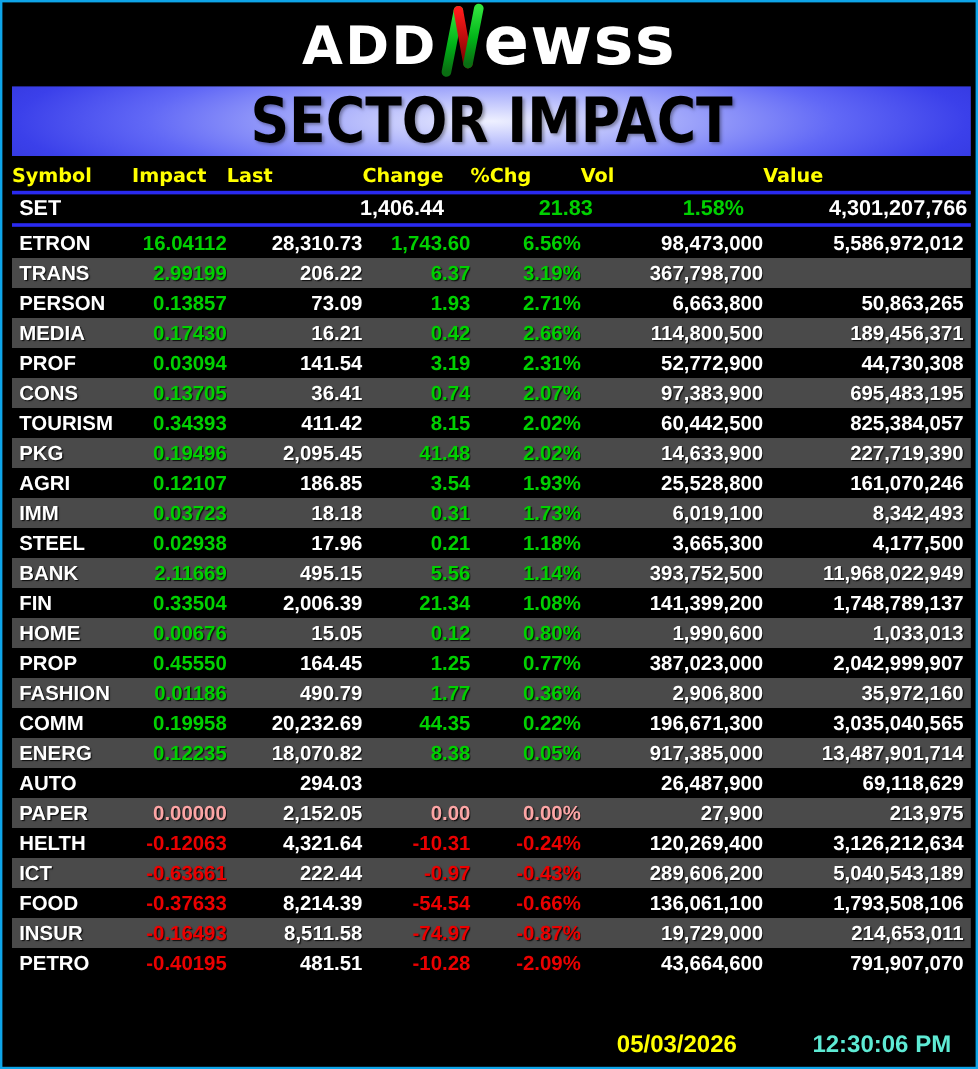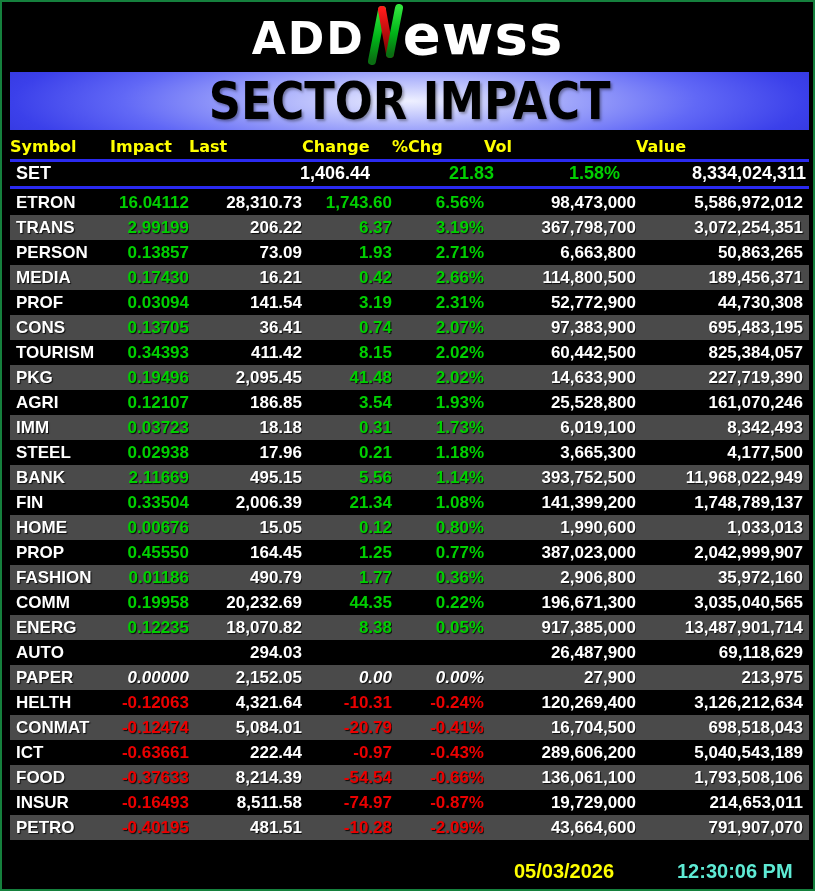--- a/index.html
+++ b/index.html
@@ -1,17 +1,17 @@
 <!DOCTYPE html>
 <html><head>
 <meta charset="utf-8">
 <style>
   html,body{margin:0;padding:0;background:#000;}
   #canvas{position:relative;width:815px;height:891px;box-sizing:border-box;
-          background:#000;border:2px solid #15803d;overflow:hidden;
+          background:#000;border:2px solid #0ea5e9;overflow:hidden;
           font-family:"Liberation Sans",sans-serif;}
 
   
   .logo{position:absolute;top:0;left:0;width:100%;height:66px;text-align:center;
         white-space:nowrap;line-height:66px;}
   .logo-add{font-family:"DejaVu Sans",sans-serif;font-weight:bold;color:#fff;
             font-size:44px;letter-spacing:2px;vertical-align:baseline;}
   .logo-n-svg{vertical-align:-12px;margin:0 -4px 0 -2px;}
   .logo-ewss{font-family:"DejaVu Sans",sans-serif;font-weight:bold;color:#fff;
              font-size:56px;letter-spacing:1px;vertical-align:baseline;}
@@ -42,21 +42,21 @@
        text-shadow:1px 1px 1px rgba(0,0,0,.85);}
   .rows .row:nth-child(even){background:#4a4a4a;}
   .row.set{height:25px;font-size:18px;gap:34px;}
   .cell{overflow:hidden;white-space:nowrap;}
   .sym{color:#fff;text-align:left;padding-left:6px;}
   .num{text-align:right;}
   .w{color:#fff;}
   .val{padding-right:6px;}
   .up   .num-c{color:#00d000;}
   .down .num-c{color:#ea0000;}
-  .flat .num-c{color:#ffffff;font-style:italic;}
+  .flat .num-c{color:#fca5a5;}
 
   
   .footer-item{position:absolute;top:856px;height:26px;line-height:26px;
                font-weight:bold;font-size:20px;white-space:nowrap;
                text-shadow:1px 1px 1px rgba(0,0,0,.8);}
   .line-id{left:135px;color:#22c55e;margin-top:41px;}
   .f-date{left:512px;color:#ffff00;}
   .f-time{left:675px;color:#5eead4;}
 </style>
 </head>
@@ -98,21 +98,21 @@
     </div>
   <div class="hline l1"></div>
 
   <div class="setrow-wrap">
       <div class="row grid up set">
         <div class="cell sym">SET</div>
         <div class="cell num num-c"></div>
         <div class="cell num w">1,406.44</div>
         <div class="cell num num-c">21.83</div>
         <div class="cell num num-c">1.58%</div>
-        <div class="cell num w">8,334,024,311</div>
+        <div class="cell num w">4,301,207,766</div>
         <div class="cell num w val">57,724,103,411</div>
       </div>
     </div>
   <div class="hline l2"></div>
 
   <div class="rows">
       <div class="row grid up">
         <div class="cell sym">ETRON</div>
         <div class="cell num num-c">16.04112</div>
         <div class="cell num w">28,310.73</div>
@@ -121,21 +121,20 @@
         <div class="cell num w">98,473,000</div>
         <div class="cell num w val">5,586,972,012</div>
       </div>
       <div class="row grid up">
         <div class="cell sym">TRANS</div>
         <div class="cell num num-c">2.99199</div>
         <div class="cell num w">206.22</div>
         <div class="cell num num-c">6.37</div>
         <div class="cell num num-c">3.19%</div>
         <div class="cell num w">367,798,700</div>
-        <div class="cell num w val">3,072,254,351</div>
       </div>
       <div class="row grid up">
         <div class="cell sym">PERSON</div>
         <div class="cell num num-c">0.13857</div>
         <div class="cell num w">73.09</div>
         <div class="cell num num-c">1.93</div>
         <div class="cell num num-c">2.71%</div>
         <div class="cell num w">6,663,800</div>
         <div class="cell num w val">50,863,265</div>
       </div>
@@ -295,29 +294,20 @@
       <div class="row grid down">
         <div class="cell sym">HELTH</div>
         <div class="cell num num-c">-0.12063</div>
         <div class="cell num w">4,321.64</div>
         <div class="cell num num-c">-10.31</div>
         <div class="cell num num-c">-0.24%</div>
         <div class="cell num w">120,269,400</div>
         <div class="cell num w val">3,126,212,634</div>
       </div>
       <div class="row grid down">
-        <div class="cell sym">CONMAT</div>
-        <div class="cell num num-c">-0.12474</div>
-        <div class="cell num w">5,084.01</div>
-        <div class="cell num num-c">-20.79</div>
-        <div class="cell num num-c">-0.41%</div>
-        <div class="cell num w">16,704,500</div>
-        <div class="cell num w val">698,518,043</div>
-      </div>
-      <div class="row grid down">
         <div class="cell sym">ICT</div>
         <div class="cell num num-c">-0.63661</div>
         <div class="cell num w">222.44</div>
         <div class="cell num num-c">-0.97</div>
         <div class="cell num num-c">-0.43%</div>
         <div class="cell num w">289,606,200</div>
         <div class="cell num w val">5,040,543,189</div>
       </div>
       <div class="row grid down">
         <div class="cell sym">FOOD</div>

